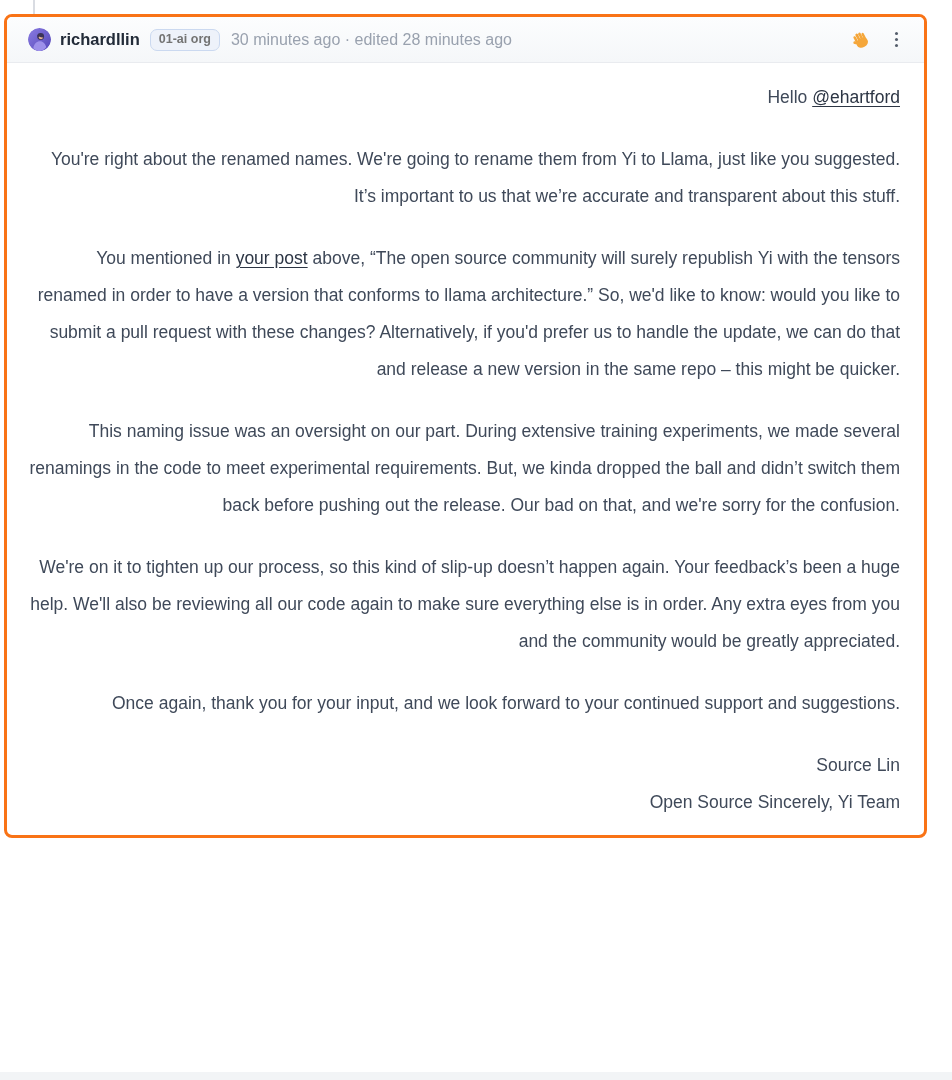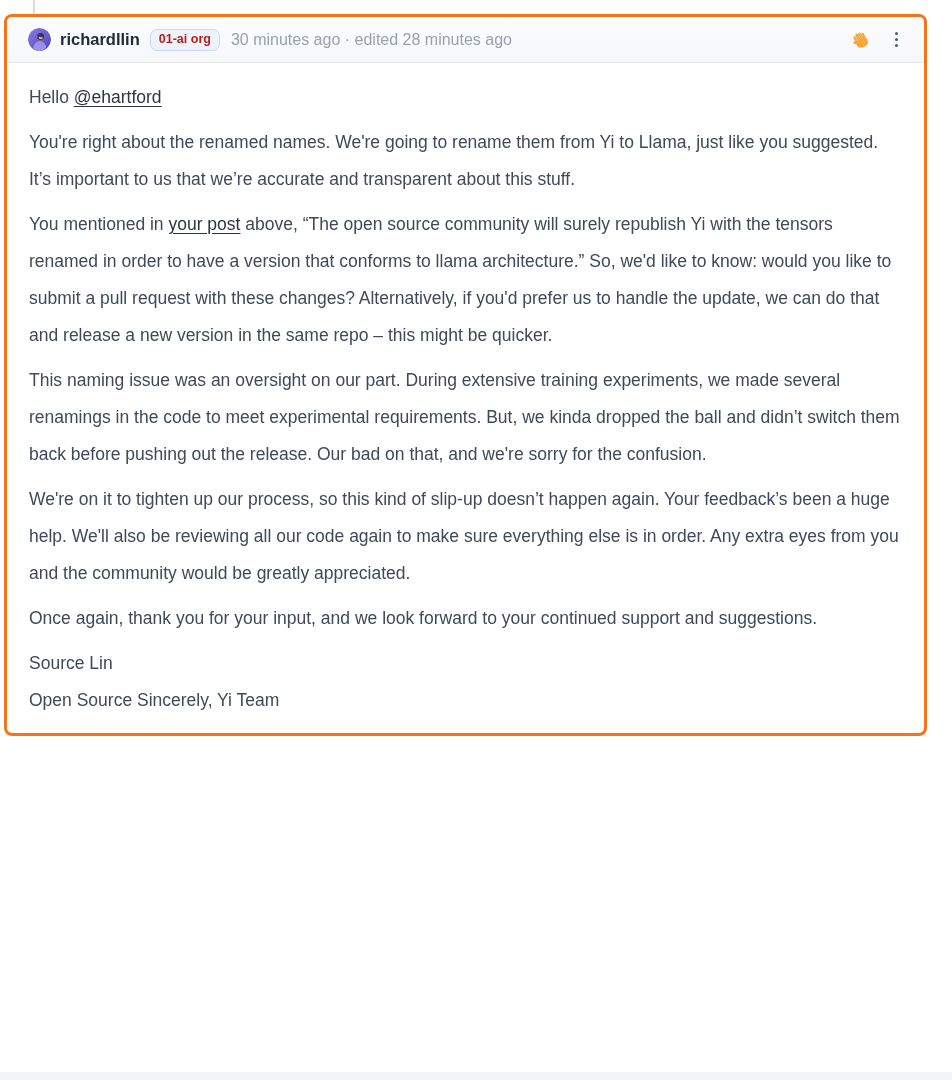--- a/index.html
+++ b/index.html
@@ -56,21 +56,21 @@
     font-size: 16.5px;
     font-weight: 700;
     color: #222b38;
     text-decoration: none;
     cursor: pointer;
   }
   .org-badge {
     margin-left: 10px;
     font-size: 12.5px;
     font-weight: 700;
-    color: #b91c1c;
+    color: #737373;
     background: #eef2fa;
     border: 1px solid #cbd9f0;
     border-radius: 7px;
     padding: 2px 8px 3px 8px;
     line-height: 1.2;
     cursor: pointer;
     white-space: nowrap;
   }
   .timestamp-group {
     margin-left: 11px;
@@ -98,21 +98,21 @@
     width: 3.2px; height: 3.2px;
     border-radius: 50%;
     background: #545d6b;
   }
   .comment-body {
     padding: 16px 24px 14px 22px;
     font-size: 17.5px;
     line-height: 37px;
     color: #3f4959;
   }
-  .comment-body p { margin: 8px 0; }
+  .comment-body p { margin: 25px 0; text-align: right; }
   .comment-body p:first-child { margin-top: 0; }
   .comment-body p:last-child { margin-bottom: 0; }
   .comment-body a {
     color: #2c3544;
     text-decoration: underline;
     text-underline-offset: 2.5px;
     cursor: pointer;
   }
   .sig-line { display: block; }
 </style>

